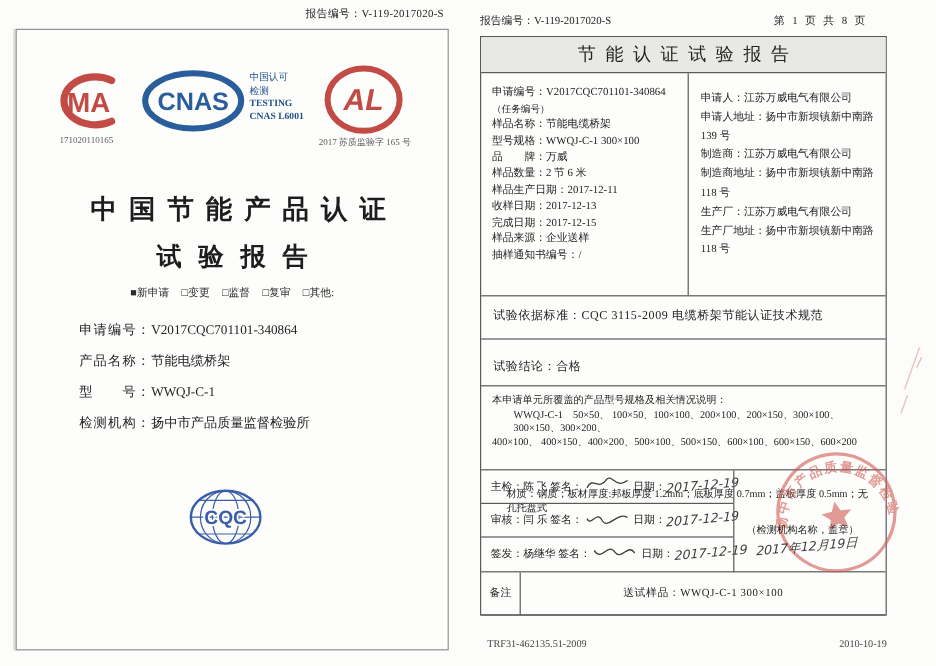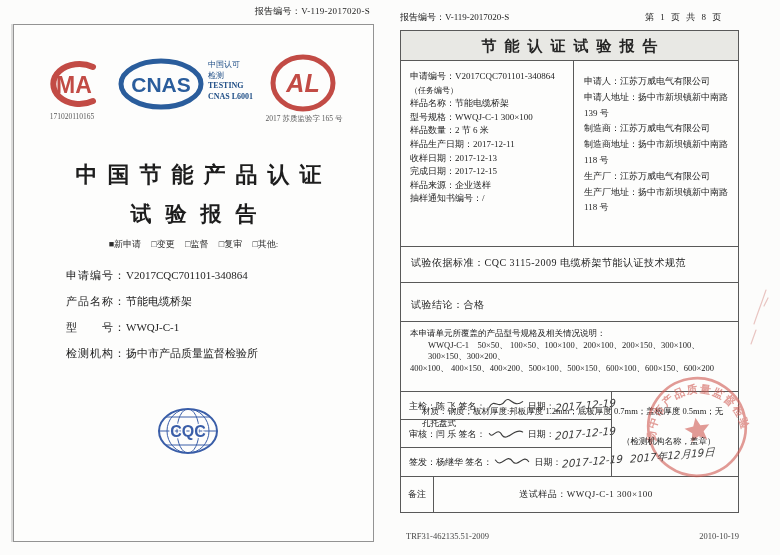--- a/index.html
+++ b/index.html
@@ -28,21 +28,21 @@
   #lp-fields { left:66px; top:262px; font-size:11px; }
   #lp-fields .frow { height:26px; line-height:26px; white-space:nowrap; }
   #lp-fields .flabel { letter-spacing:1px; }
 
   
   #rp-report-no { left:400px; top:11px; font-size:9px; }
   #rp-page-info { left:630px; top:11px; width:108px; text-align:center; font-size:9px; letter-spacing:2px; }
   #rp-table { left:400px; top:30px; width:339px; height:483px; border:1.2px solid #595959; background:#fdfdfc; }
   #rp-table .row { position:absolute; left:0; right:0; border-bottom:1.2px solid #595959; }
   #rp-title { top:0; height:30px; background:#e8e8e4; text-align:center; line-height:30px;
-              font-size:15px; font-weight:bold; letter-spacing:8px; padding-left:8px; }
+              font-size:15px; font-weight:normal; letter-spacing:8px; padding-left:8px; }
   #rp-info { top:30px; height:186px; }
   #rp-info-left { position:absolute; left:0; top:0; width:173px; height:100%;
                   border-right:1.2px solid #595959; padding:9px 6px 0 9px; font-size:9px; line-height:13.6px; }
   #rp-info-left .task-no { font-size:8px; }
   #rp-info-right { position:absolute; left:174px; right:0; top:0; height:100%;
                    padding:13px 4px 0 9px; font-size:9px; line-height:15.8px; }
   #rp-standard { top:216px; height:36px; padding:9px 10px 0; font-size:10px; letter-spacing:.5px; }
   #rp-conclusion { top:252px; height:39px; padding:15px 10px 0; font-size:10px; letter-spacing:.5px; }
   #rp-coverage { top:291px; height:70px; padding:6px 8px 0 9px; font-size:8.5px; line-height:11.6px; }
   #rp-coverage .cov-l1 { padding-left:18px; }
@@ -140,20 +140,21 @@
   <div class="abs" id="rp-table">
 
     <div class="row" id="rp-title">节能认证试验报告</div>
 
     <div class="row" id="rp-info">
       <div id="rp-info-left">
         <div>申请编号：V2017CQC701101-340864</div>
         <div class="task-no">（任务编号）</div>
         <div>样品名称：节能电缆桥架</div>
         <div>型号规格：WWQJ-C-1 300×100</div>
+        <div>品　　牌：万威</div>
         <div>样品数量：2 节 6 米</div>
         <div>样品生产日期：2017-12-11</div>
         <div>收样日期：2017-12-13</div>
         <div>完成日期：2017-12-15</div>
         <div>样品来源：企业送样</div>
         <div>抽样通知书编号：/</div>
       </div>
       <div id="rp-info-right">
         <div>申请人：江苏万威电气有限公司</div>
         <div>申请人地址：扬中市新坝镇新中南路 139 号</div>

